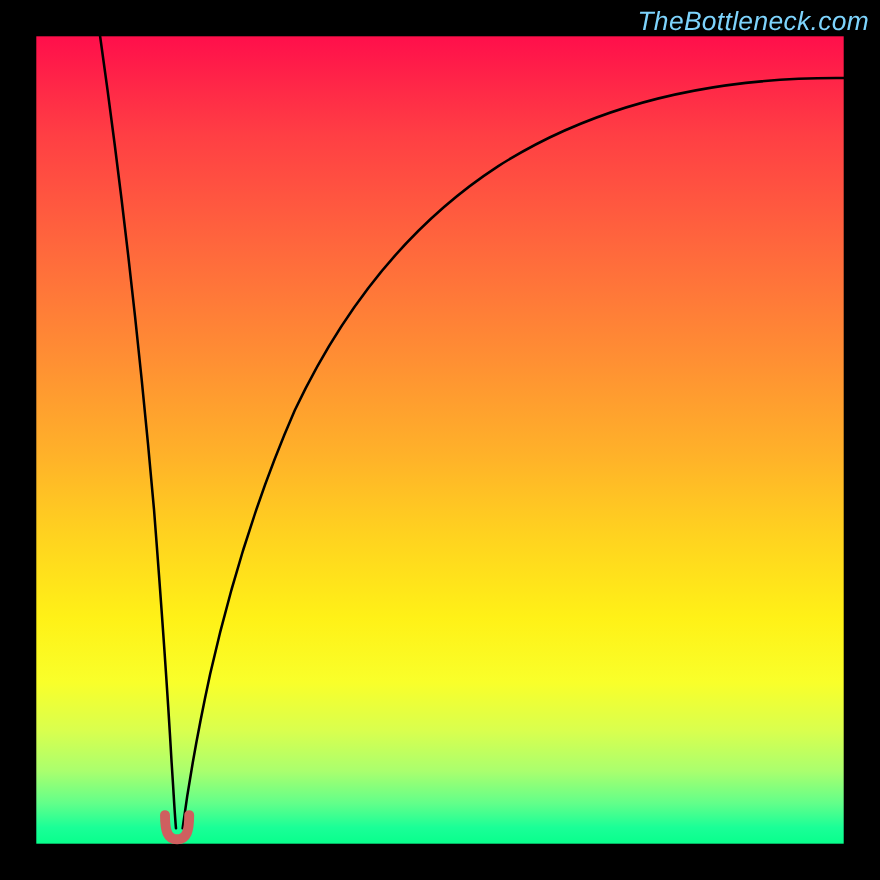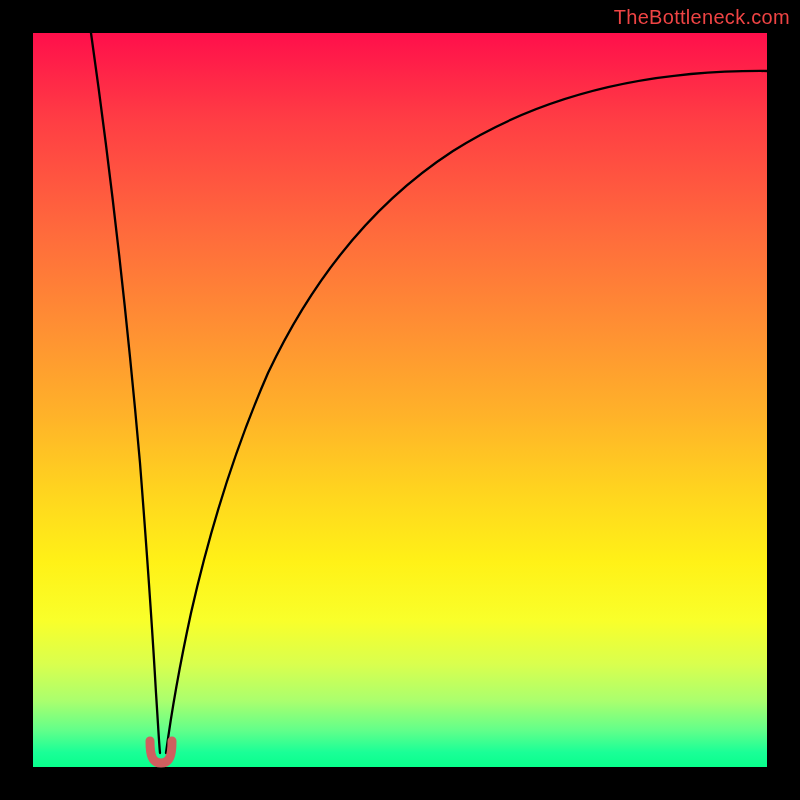--- a/index.html
+++ b/index.html
@@ -40,25 +40,26 @@
       #aaff6e 91%,
       #62ff8a 95%,
       #1aff97 98%,
       #08ff8c 100%
     );
   }
   .watermark {
     position: absolute;
     top: 6px;
     right: 10px;
-    color: #ef4444;
-    font-size: 20px;
+    color: #7dd3fc;
+    font-size: 24px;
     font-weight: 500;
     letter-spacing: 0.3px;
     user-select: none;
+    font-style: italic;
   }
   svg.curve {
     position: absolute;
     top: 0;
     left: 0;
     width: 734px;
     height: 734px;
     overflow: visible;
   }
   .curve path {

